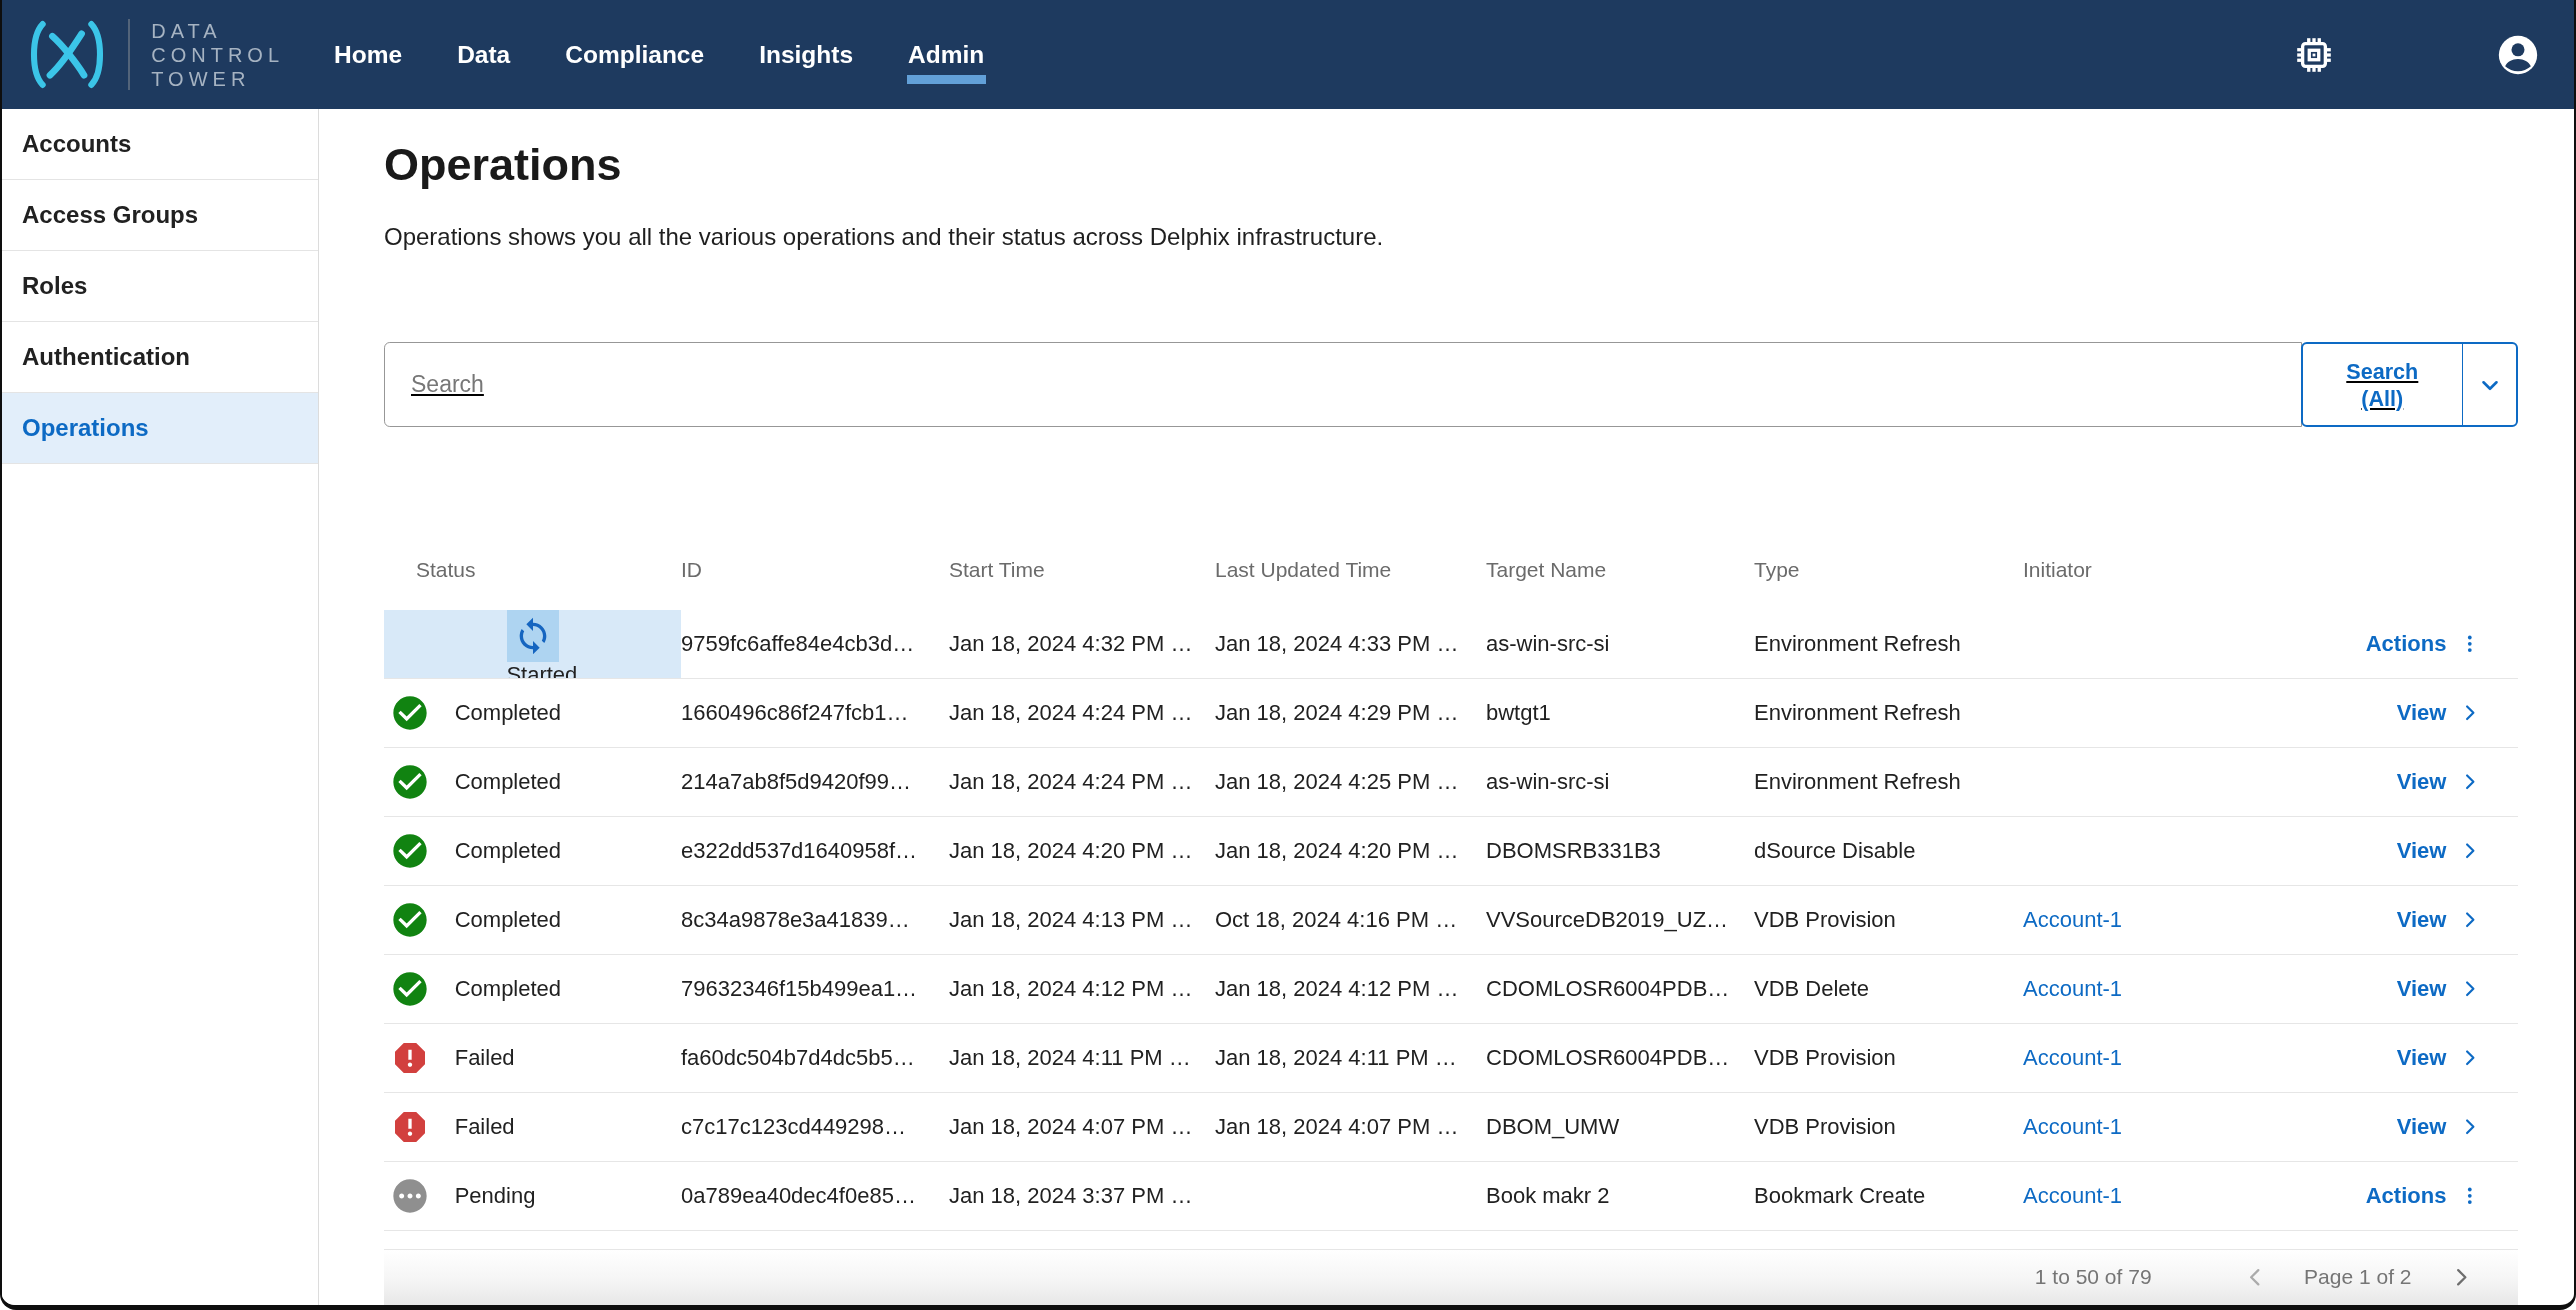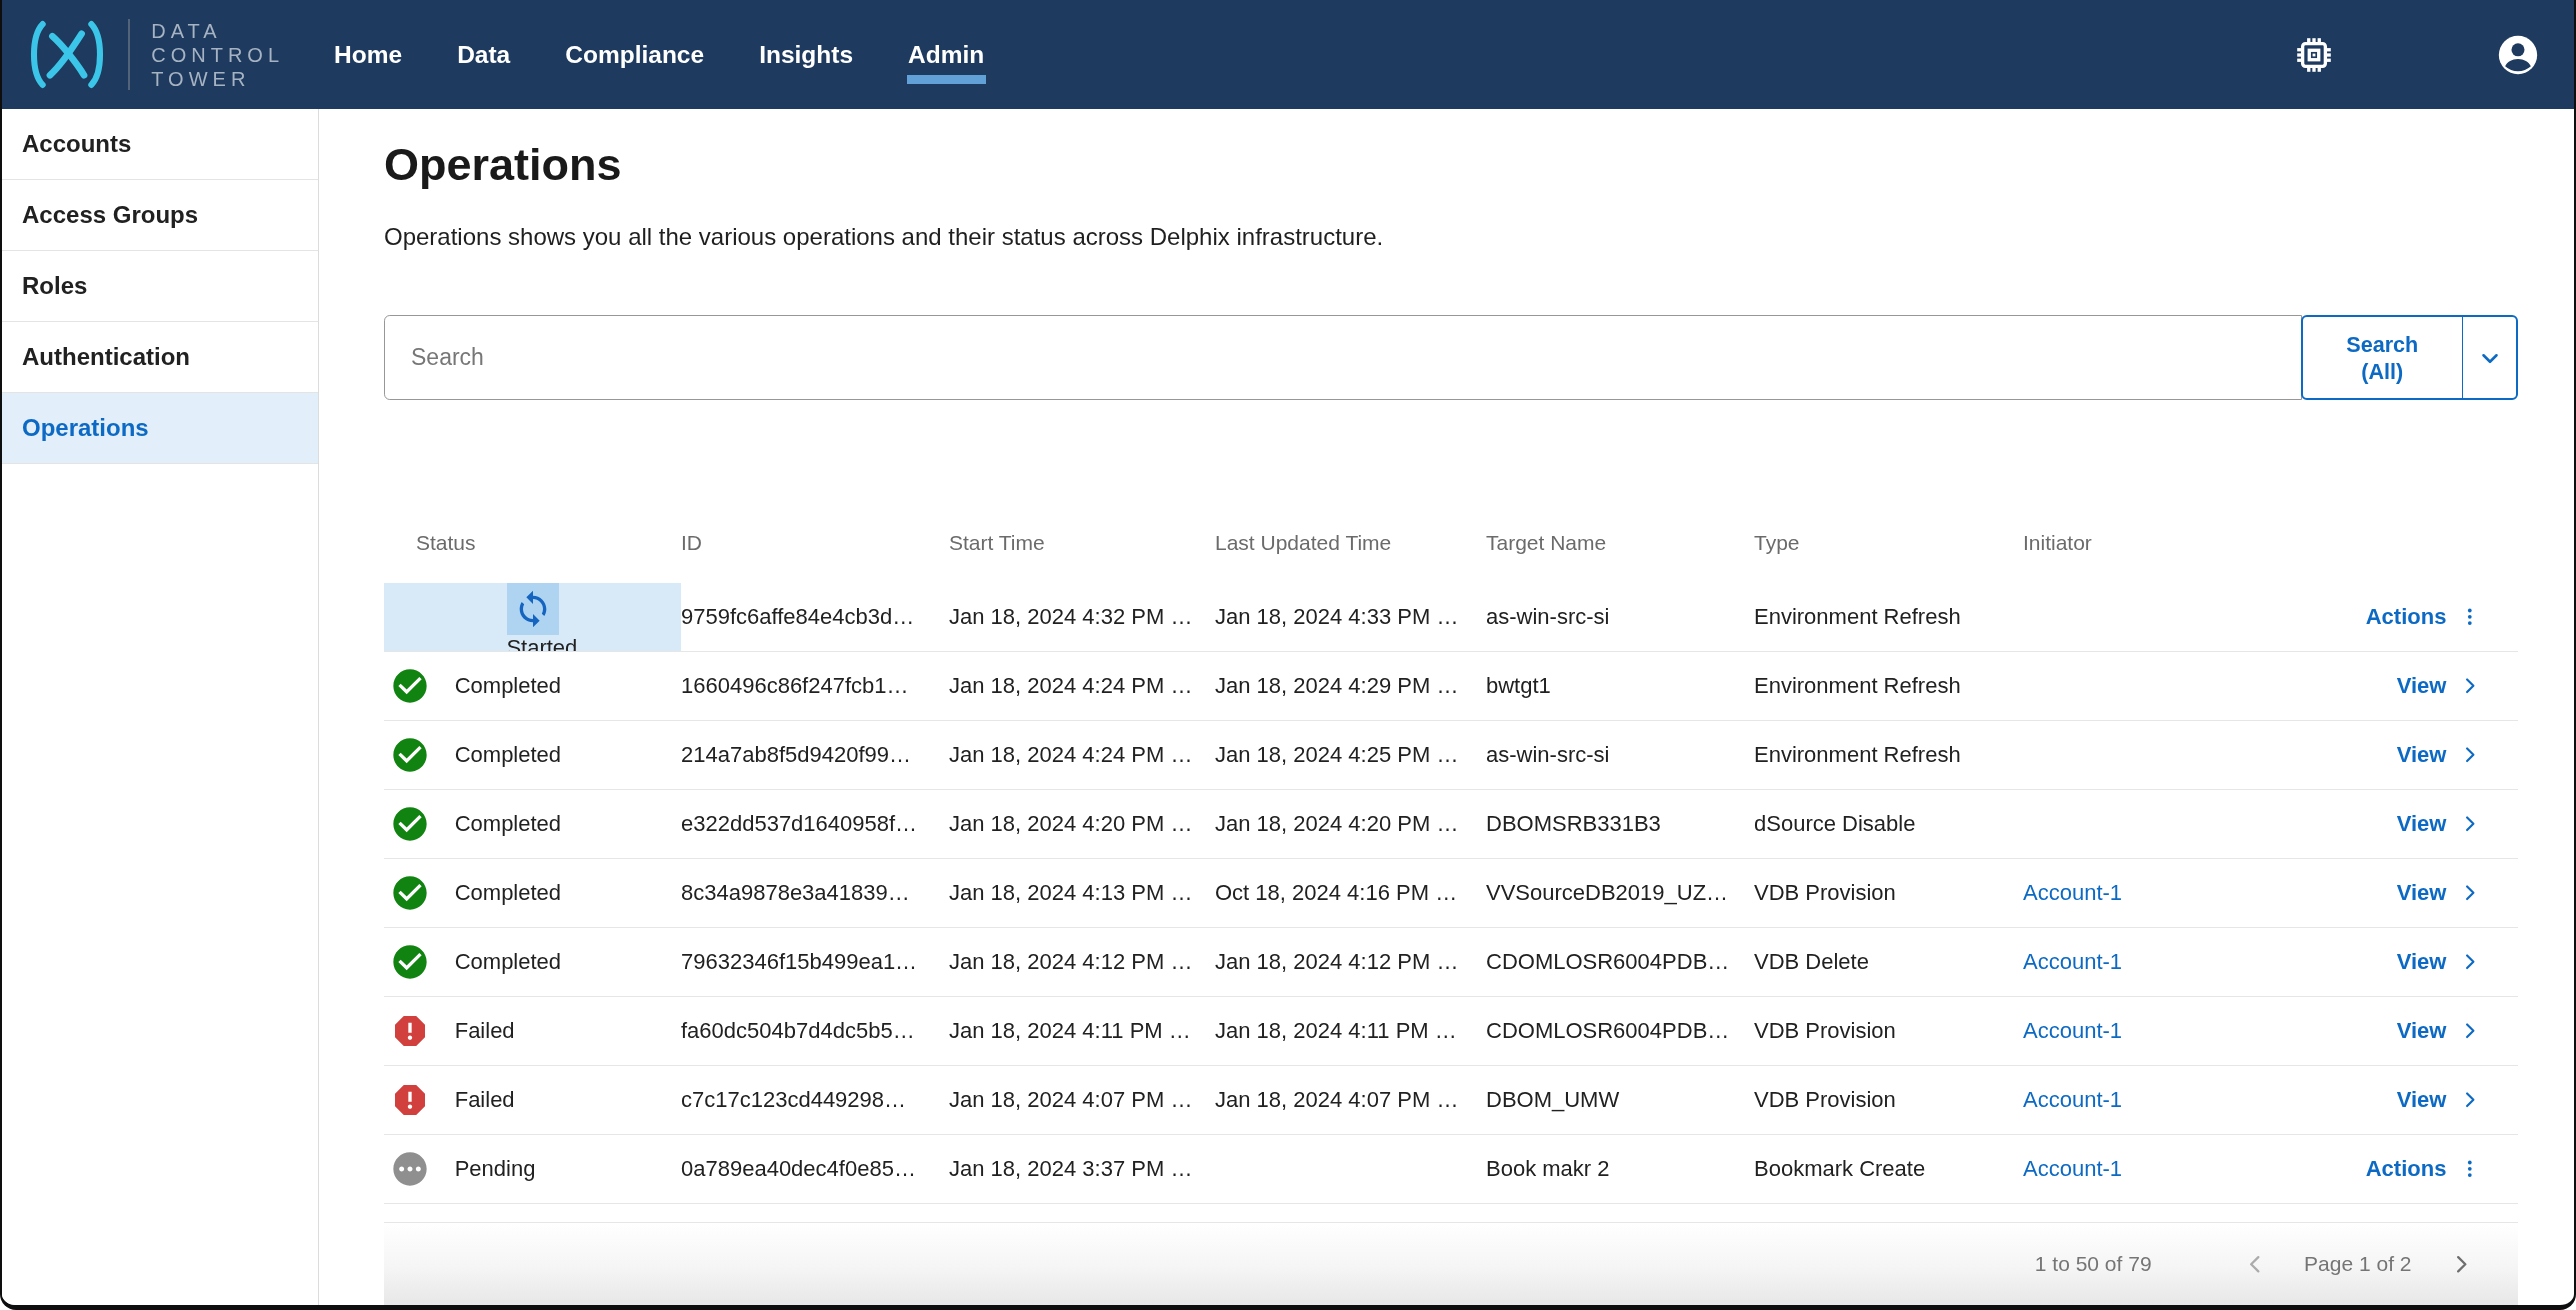--- a/index.html
+++ b/index.html
@@ -24,21 +24,21 @@
   .sidebar { width:317px; flex:0 0 317px; border-right:1.4px solid #dcdcdc; background:#fff; }
   .side-item { height:71px; display:flex; align-items:center; padding-left:20px;
                font-size:24px; font-weight:bold; color:#212121; border-bottom:1.4px solid #e4e4e4; cursor:pointer; }
   .side-item.active { background:#e2eefa; color:#0d6ac4; }
 
   .main { flex:1; display:flex; flex-direction:column; padding:0 60px 0 65px; min-height:0; }
   .page-title { margin-top:32px; font-size:45px; font-weight:bold; color:#1a1a1a; line-height:48px; }
   .page-desc { margin-top:33px; font-size:24px; color:#1f1f1f; line-height:29px; }
 
   
-  .search-row { margin-top:64px; display:flex; height:109px; }
+  .search-row { margin-top:91px; display:flex; height:109px;text-decoration:underline; }
   .search-input { flex:1; height:85px; border:1.4px solid #979797; border-radius:5.8px 0 0 5.8px;
                   font-size:23px; color:#212121; padding:0 26px; outline:none;
                   font-family:"Liberation Sans","DejaVu Sans",sans-serif; }
   .search-input::placeholder { color:#777; }
   .search-btn { width:217px; height:85px; border:2.2px solid #0d6ac4; border-radius:5.8px; margin-left:-1.4px;
                 background:#fff; display:flex; align-items:stretch; cursor:pointer; }
   .search-btn-main { flex:1; display:flex; flex-direction:column; align-items:center; justify-content:center;
                      color:#0d6ac4; font-size:21.6px; font-weight:bold; line-height:27px; }
   .search-btn-divider { width:1.4px; background:#0d6ac4; margin:0; }
   .search-btn-caret { width:53px; display:flex; align-items:center; justify-content:center; cursor:pointer; }

